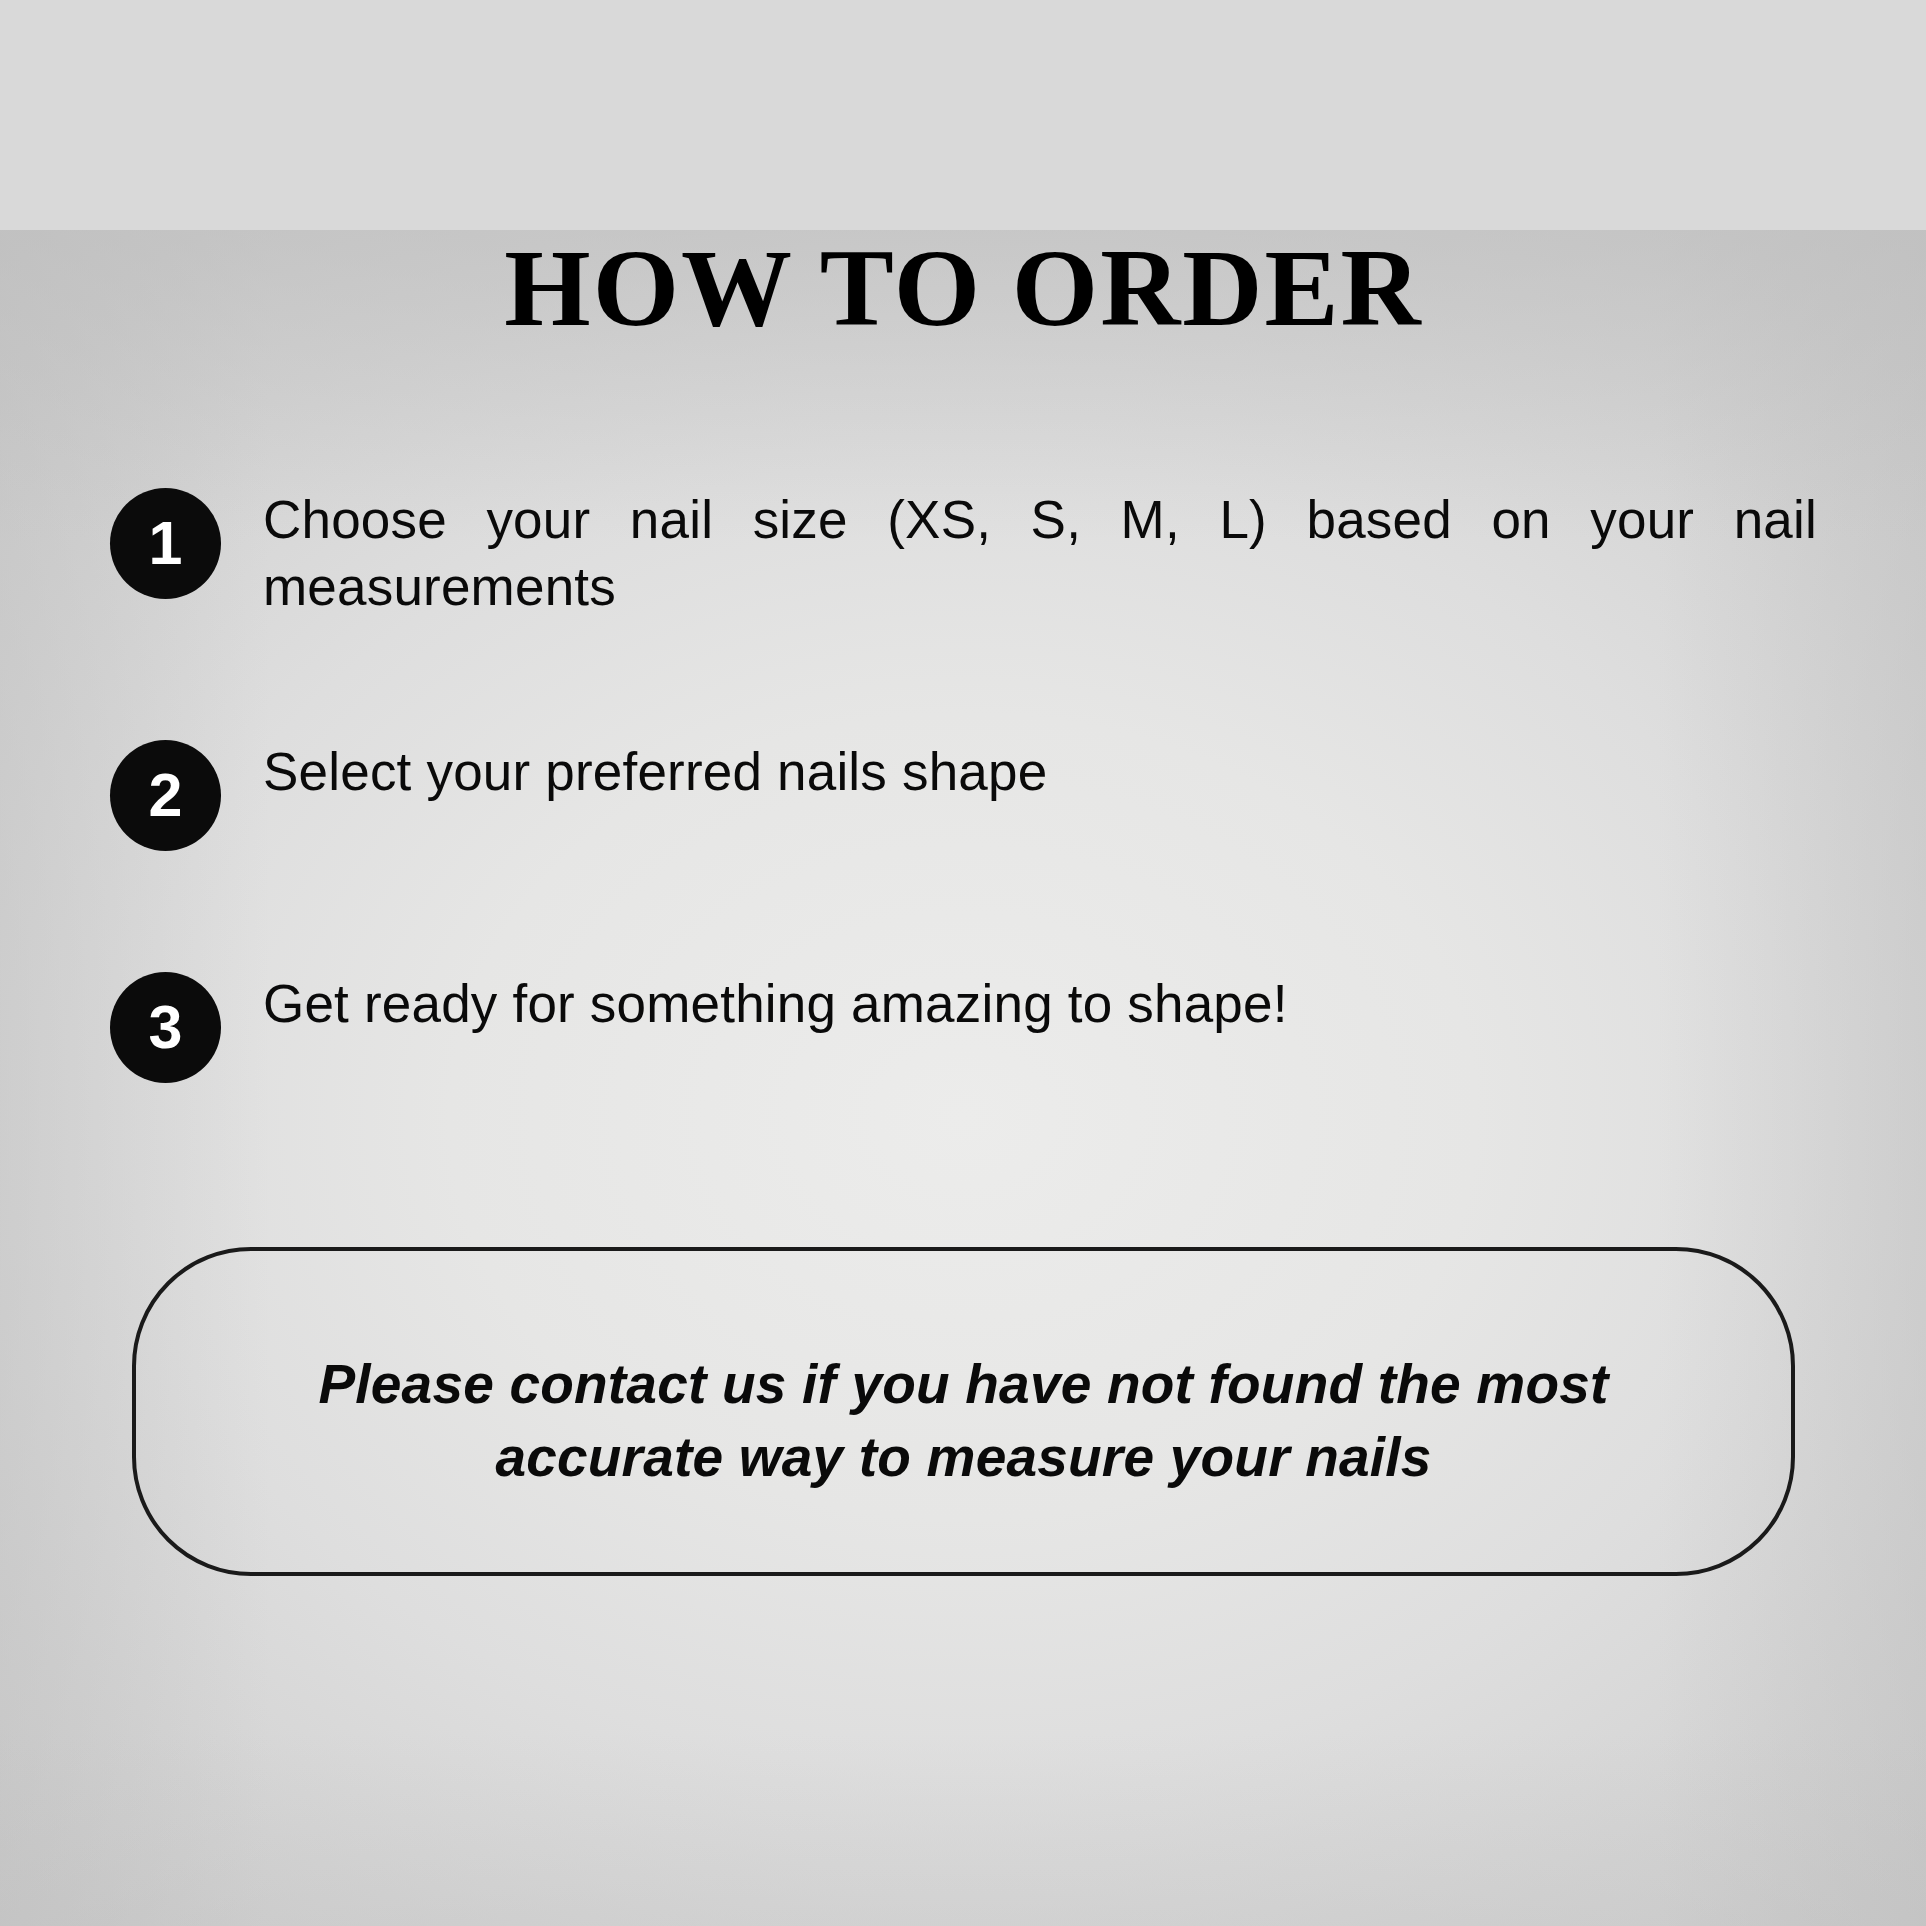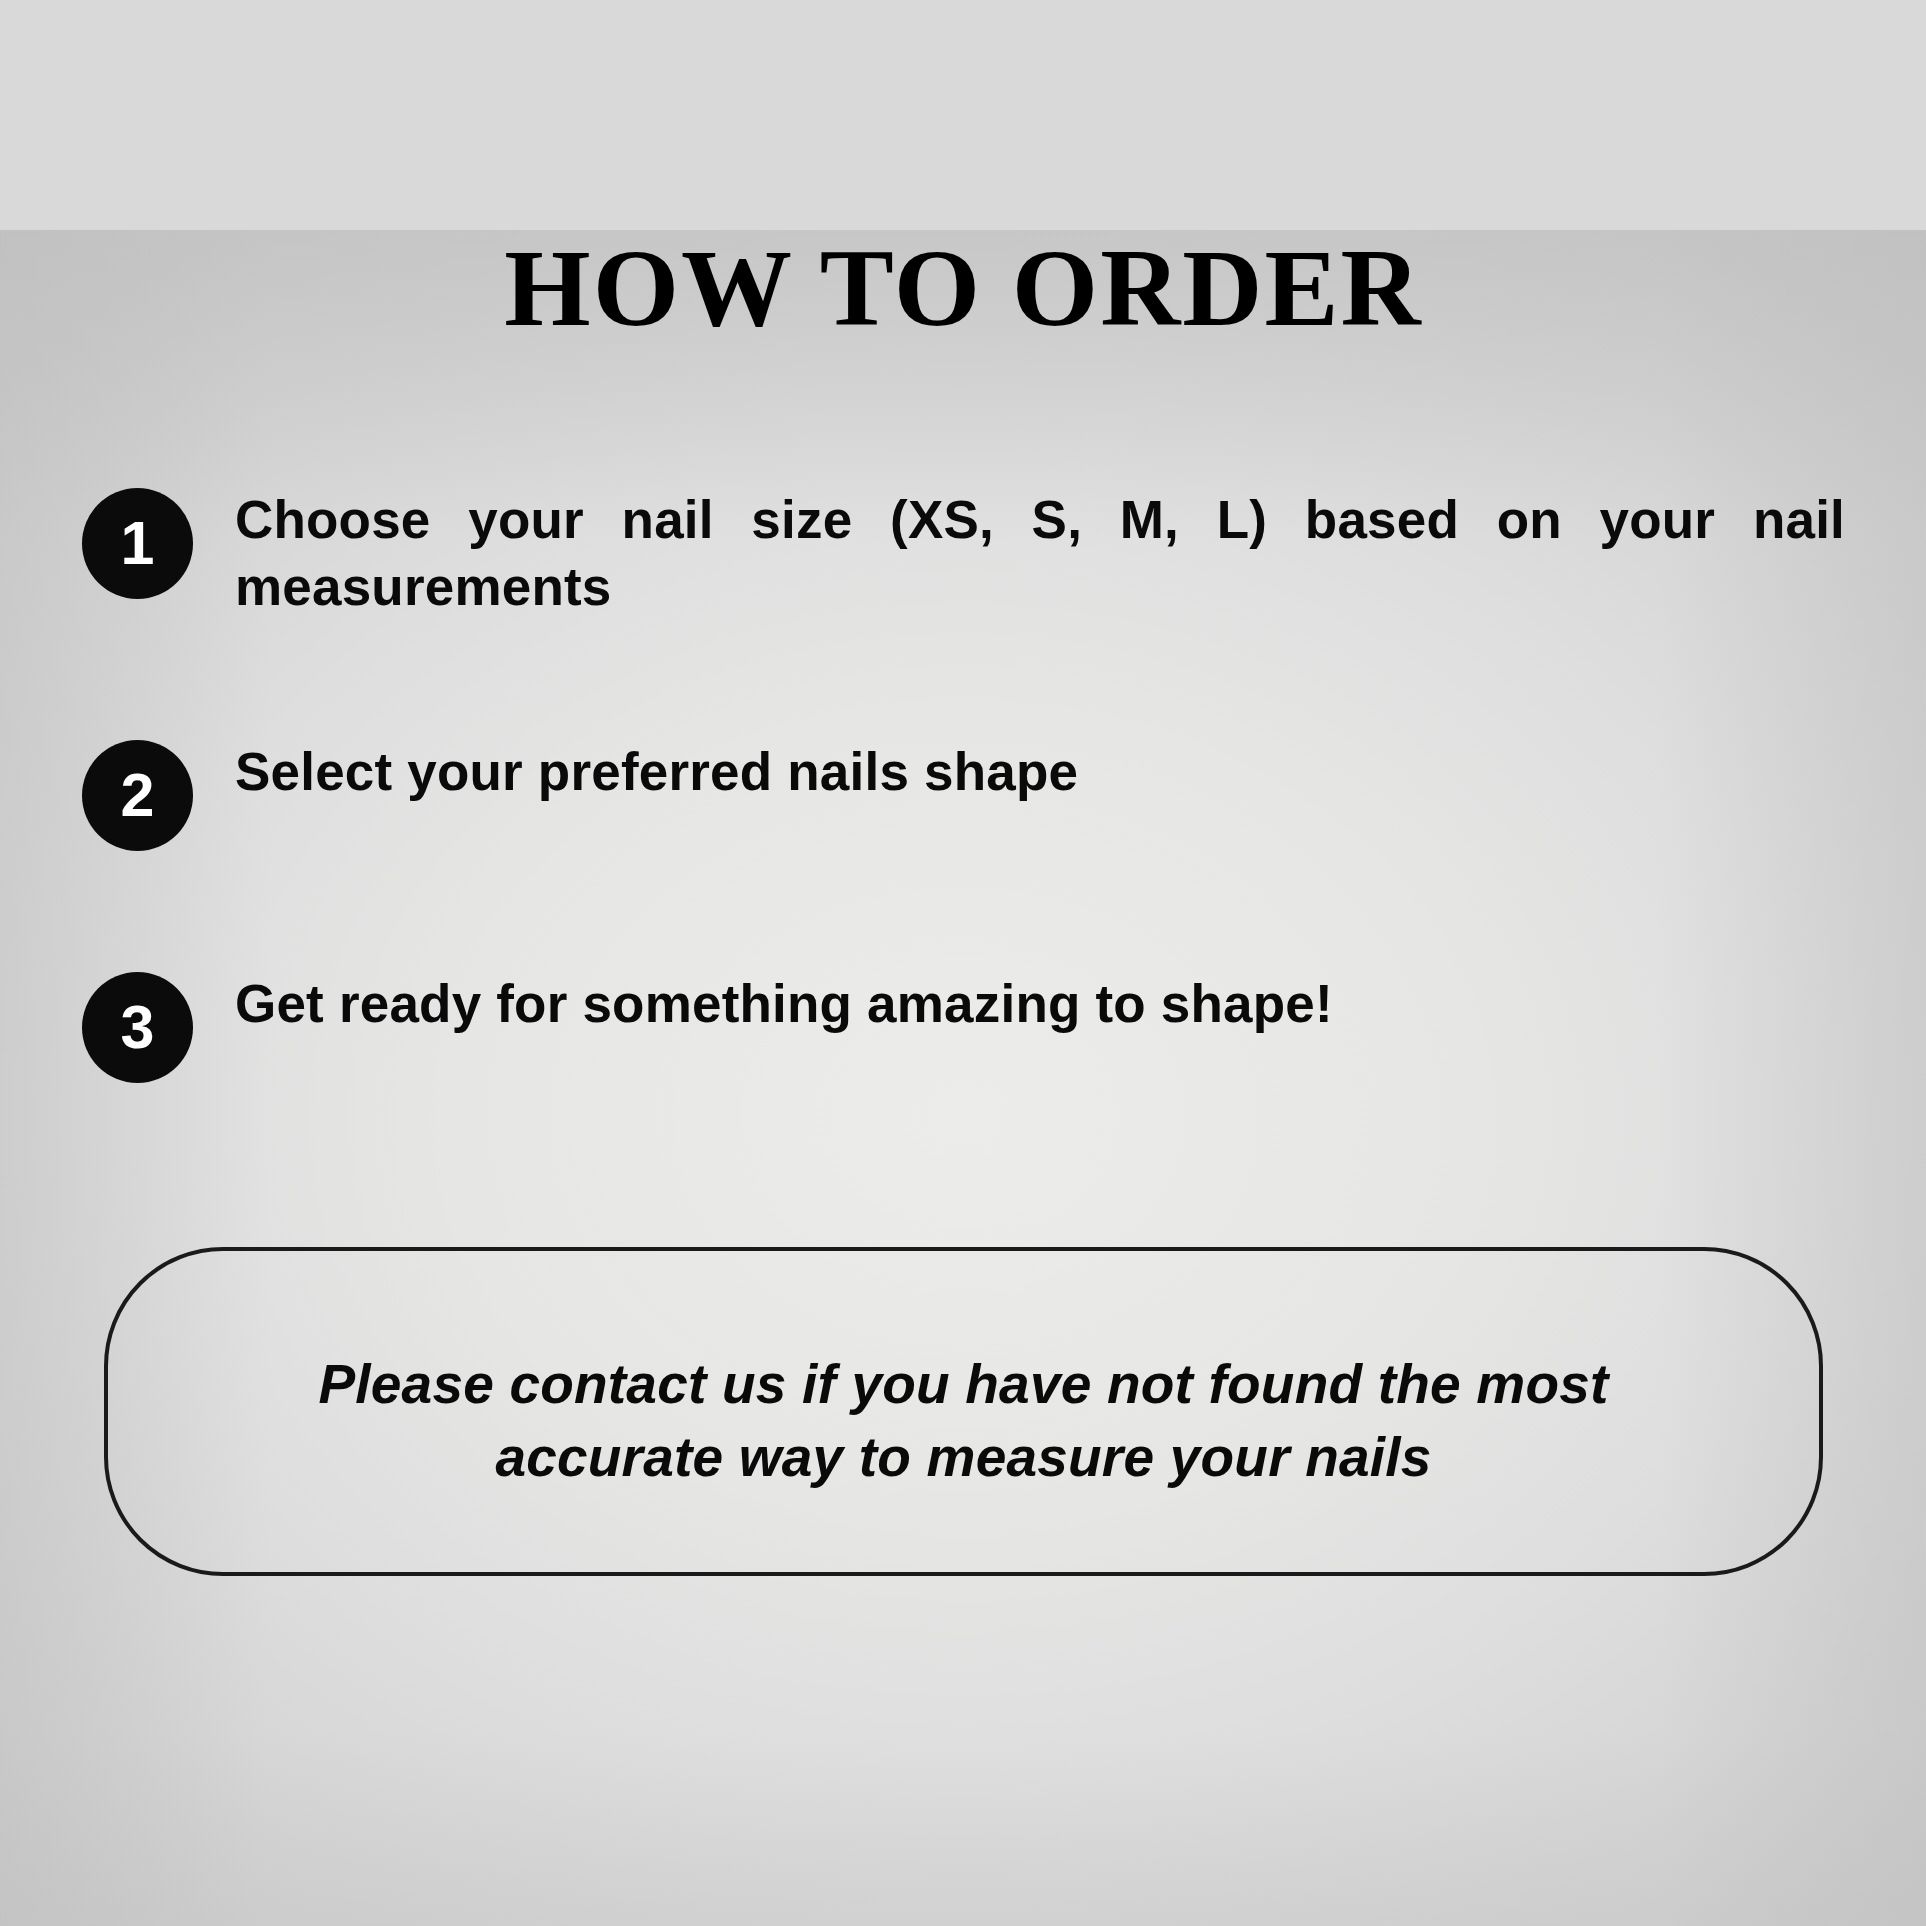--- a/index.html
+++ b/index.html
@@ -26,21 +26,21 @@
     position: absolute;
     inset: 0;
     background:
       linear-gradient(180deg, rgba(188,188,188,0.55) 0%, rgba(255,255,255,0.0) 16%, rgba(255,255,255,0.0) 78%, rgba(186,186,186,0.5) 100%),
       linear-gradient(90deg, rgba(190,190,190,0.45) 0%, rgba(255,255,255,0) 14%, rgba(255,255,255,0) 86%, rgba(190,190,190,0.45) 100%);
     pointer-events: none;
   }
   .inner {
     position: relative;
     z-index: 2;
-    padding: 0 82px;
+    padding: 0 110px;
   }
   .title {
     font-family: "Liberation Serif", serif;
     font-weight: bold;
     font-size: 111px;
     letter-spacing: 2px;
     text-align: center;
     color: #000;
     margin-top: 230px;
     line-height: 1.05;
@@ -66,21 +66,21 @@
     font-size: 61px;
     font-weight: bold;
     line-height: 1;
     margin-top: 2px;
   }
   .step-body {
     flex: 1 1 auto;
   }
   .step-text {
     font-size: 53px;
-    font-weight: bold;
+    font-weight: normal;
     color: #0a0a0a;
     line-height: 1.28;
     text-align: justify;
     text-align-last: left;
     letter-spacing: 0.2px;
   }
   .step-sub {
     font-size: 50px;
     font-style: italic;
     color: #222;

